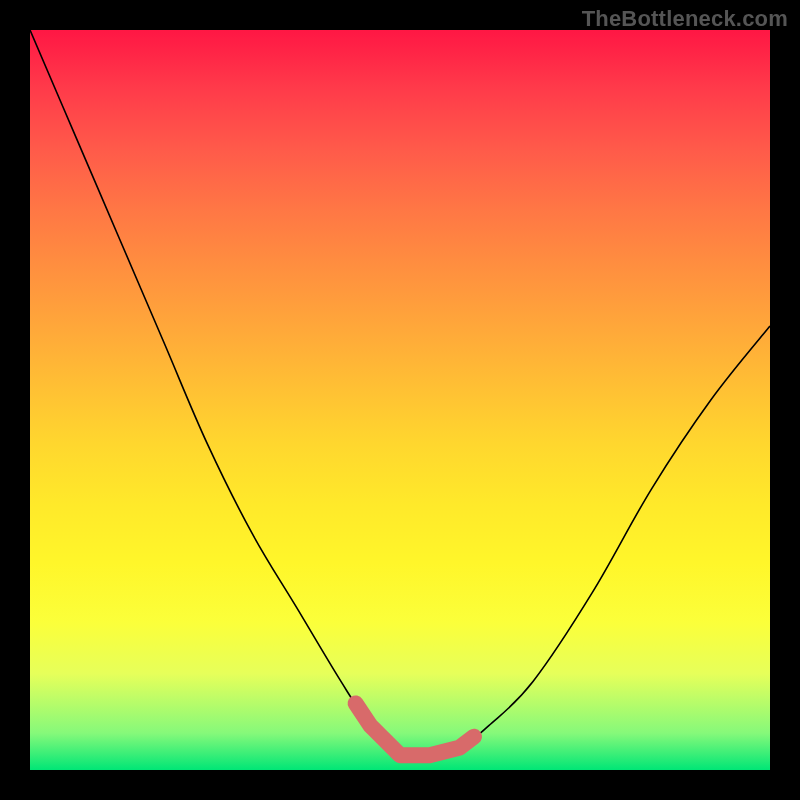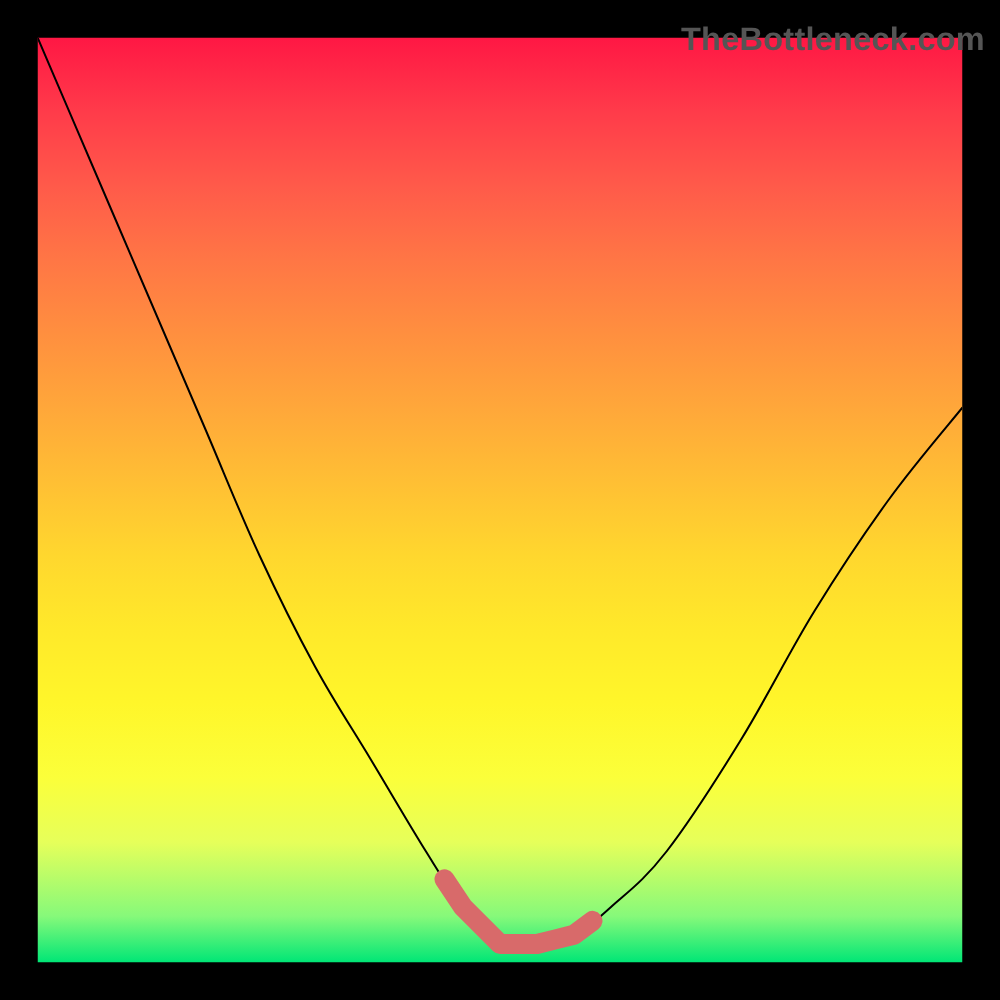--- a/index.html
+++ b/index.html
@@ -8,24 +8,24 @@
 
   .frame {
     position: relative;
     width: 800px;
     height: 800px;
     background: #000;
   }
 
   .watermark {
     position: absolute;
-    top: 16px;
+    top: 6px;
     right: 12px;
     color: #555;
-    font-size: 26px;
+    font-size: 22px;
     font-weight: 600;
     letter-spacing: 0.2px;
     z-index: 5;
   }
 
   .plot-area {
     position: absolute;
     left: 30px;
     top: 30px;
     width: 740px;

